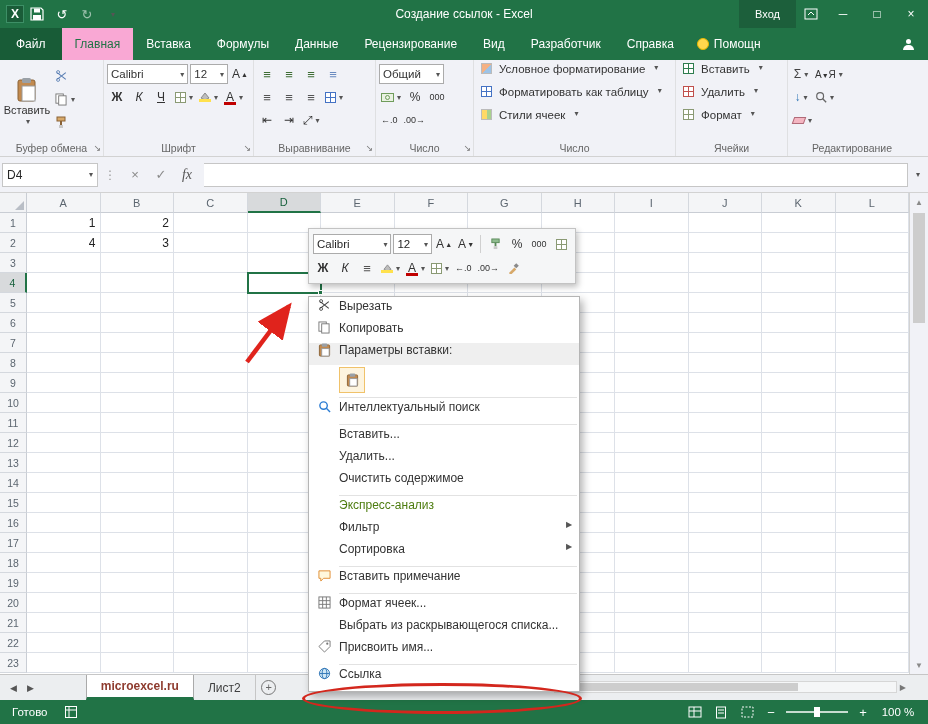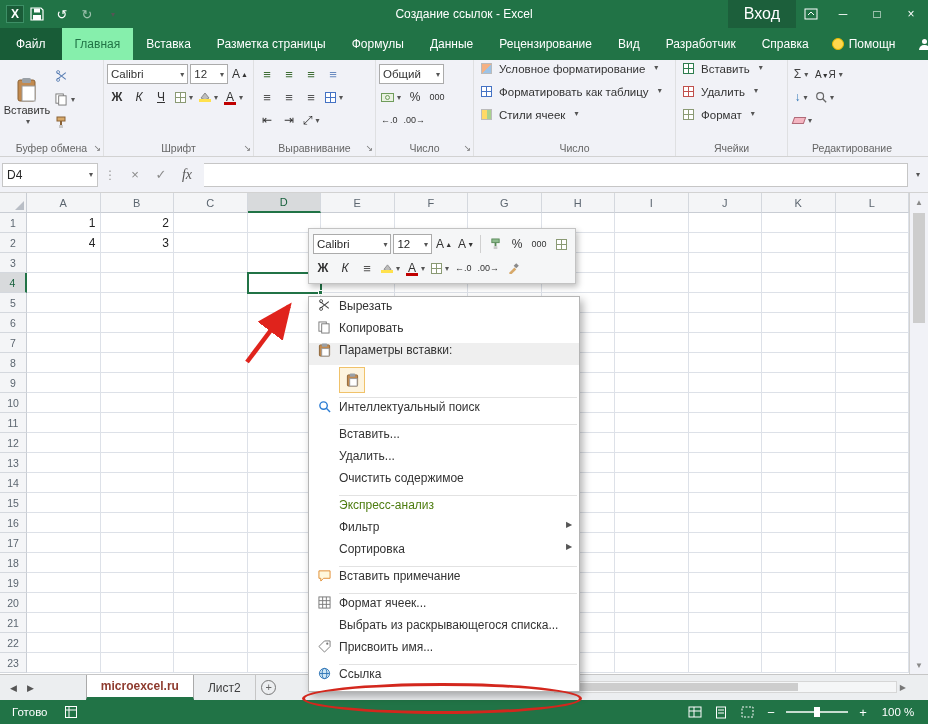--- a/index.html
+++ b/index.html
@@ -10,29 +10,29 @@
 
 .titlebar{position:absolute;left:0;top:0;width:100%;height:28px;background:#217346;color:#fff;
   display:flex;align-items:center}
 .qat{display:flex;align-items:center;padding-left:6px;gap:1px}
 .qat-btn{width:24px;height:22px;display:flex;align-items:center;justify-content:center;font-size:13px;color:#fff}
 .xl-logo{width:18px;height:18px;background:#1a5c38;border:1px solid #3d8f66;color:#fff;
   font-weight:bold;font-size:12px;display:flex;align-items:center;justify-content:center}
 .dim{opacity:.55}
 .title-text{position:absolute;left:200px;right:200px;text-align:center;font-size:12px;color:#fff;pointer-events:none}
 .tb-right{margin-left:auto;display:flex;align-items:stretch;height:100%}
-.signin{display:flex;align-items:center;padding:0 16px;background:#1c5f3b;font-size:16px}
+.signin{display:flex;align-items:center;padding:0 16px;background:#1c5f3b;font-size:11px}
 .winbtn{width:34px;display:flex;align-items:center;justify-content:center;font-size:12px}
 .ribbon-opts{width:30px;display:flex;align-items:center;justify-content:center}
 
 
 .rtabs{position:absolute;left:0;top:28px;width:100%;height:32px;background:#217346;display:flex;align-items:stretch;color:#fff}
 .rtab-file{padding:0 16px;display:flex;align-items:center;background:#185c37;font-size:12px}
 .rtab{padding:0 13px;display:flex;align-items:center;font-size:12px;white-space:nowrap}
-.rtab.active{background:#86efac;color:#217346}
+.rtab.active{background:#f9a8d4;color:#217346}
 .rtab-help{display:flex;align-items:center;gap:5px;padding:0 10px}
 .rtab-share{margin-left:auto;display:flex;align-items:center;gap:6px;padding:0 14px;font-size:12px}
 
 
 .ribbon{position:absolute;left:0;top:60px;width:100%;height:97px;background:#f1f2f7;
   border-bottom:1px solid #d2d2d2;display:flex;align-items:stretch}
 .rgroup{position:relative;border-right:1px solid #dfe0e2;padding:3px 3px 17px 3px;flex:0 0 auto}
 .rg-label{position:absolute;left:0;right:0;bottom:2px;text-align:center;font-size:10.5px;color:#666}
 .launcher{position:absolute;right:2px;bottom:1px;font-size:9px;color:#777}
 .rg-content{display:flex;height:100%;gap:2px}
@@ -188,21 +188,20 @@
       <div class="winbtn">□</div>
       <div class="winbtn">×</div>
     </div>
   </div>
 
   <div class="rtabs">
     <div class="rtab-file">Файл</div>
     <div id="rtabs-mount" style="display:flex">
         <div class="rtab active">Главная</div>
         <div class="rtab">Вставка</div>
-        <div class="rtab">Разметка страницы</div>
         <div class="rtab">Формулы</div>
         <div class="rtab">Данные</div>
         <div class="rtab">Рецензирование</div>
         <div class="rtab">Вид</div>
         <div class="rtab">Разработчик</div>
         <div class="rtab">Справка</div>
       </div>
     <div class="rtab-help">
       <span class="bulb"></span>
       <span>Помощн</span>

